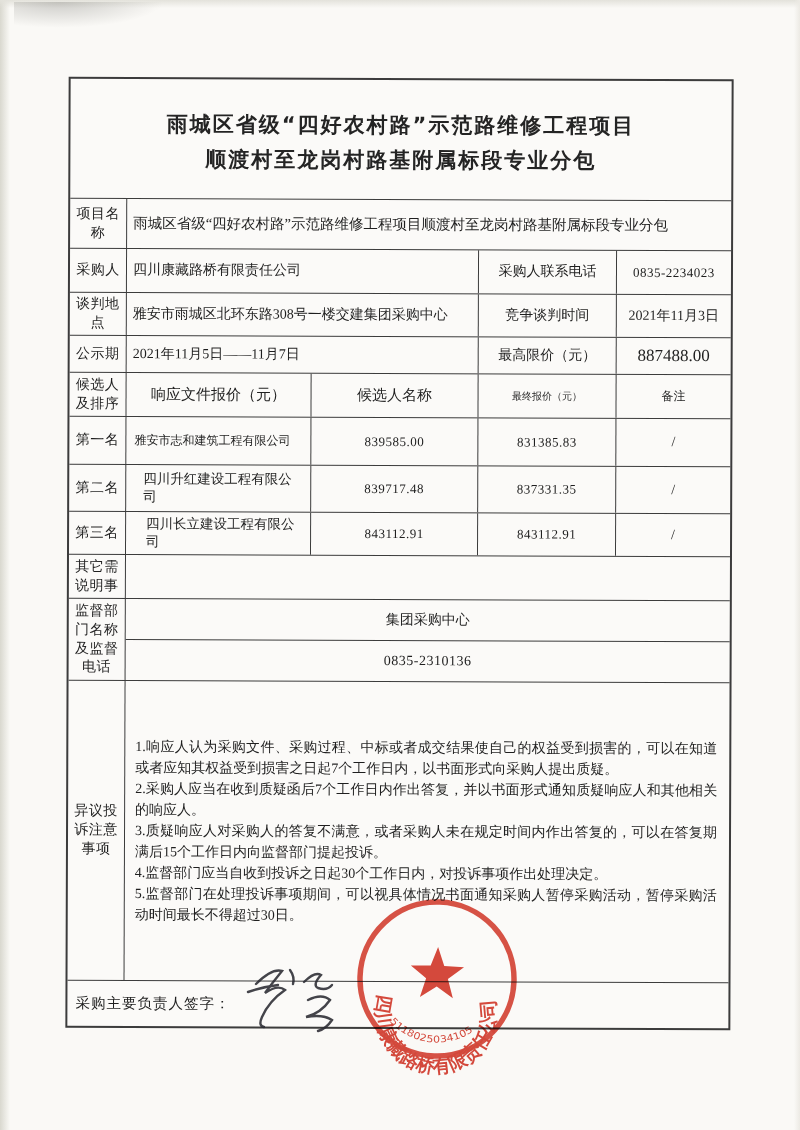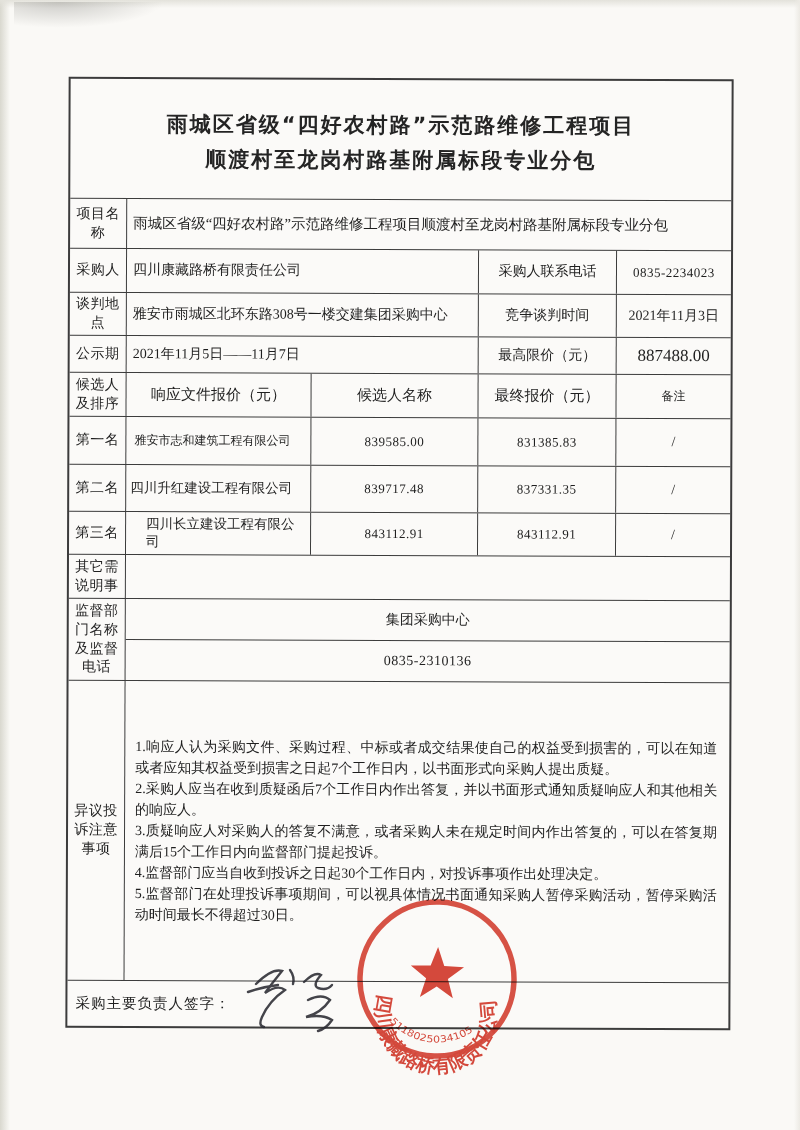--- a/index.html
+++ b/index.html
@@ -101,34 +101,34 @@
     <div class="td label">公示期</div>
     <div class="td left-al">2021年11月5日——11月7日</div>
     <div class="td">最高限价（元）</div>
     <div class="td small-num">887488.00</div>
   </div>
 
   <div class="tr cols-5" style="height:44px">
     <div class="td label">候选人及排序</div>
     <div class="td" style="font-size:15px">响应文件报价（元）</div>
     <div class="td" style="font-size:15px">候选人名称</div>
-    <div class="td" style="font-size:15px">最终报价（元）</div>
+    <div class="td" style="font-size:10px">最终报价（元）</div>
     <div class="td" style="font-size:12px">备注</div>
   </div>
 
   <div class="tr cols-5" style="height:48px">
     <div class="td label">第一名</div>
     <div class="td left-al" style="padding-left:8px;font-size:12px">雅安市志和建筑工程有限公司</div>
     <div class="td num">839585.00</div>
     <div class="td num">831385.83</div>
     <div class="td">/</div>
   </div>
   <div class="tr cols-5" style="height:47px">
     <div class="td label">第二名</div>
-    <div class="td left-al" style="padding-left:4px;font-size:13.5px">四川升红建设工程有限公司</div>
+    <div class="td left-al" style="padding-left:17px;font-size:13.5px">四川升红建设工程有限公司</div>
     <div class="td num">839717.48</div>
     <div class="td num">837331.35</div>
     <div class="td">/</div>
   </div>
   <div class="tr cols-5" style="height:43px">
     <div class="td label">第三名</div>
     <div class="td left-al" style="padding-left:20px;font-size:13.5px">四川长立建设工程有限公司</div>
     <div class="td num">843112.91</div>
     <div class="td num">843112.91</div>
     <div class="td">/</div>

